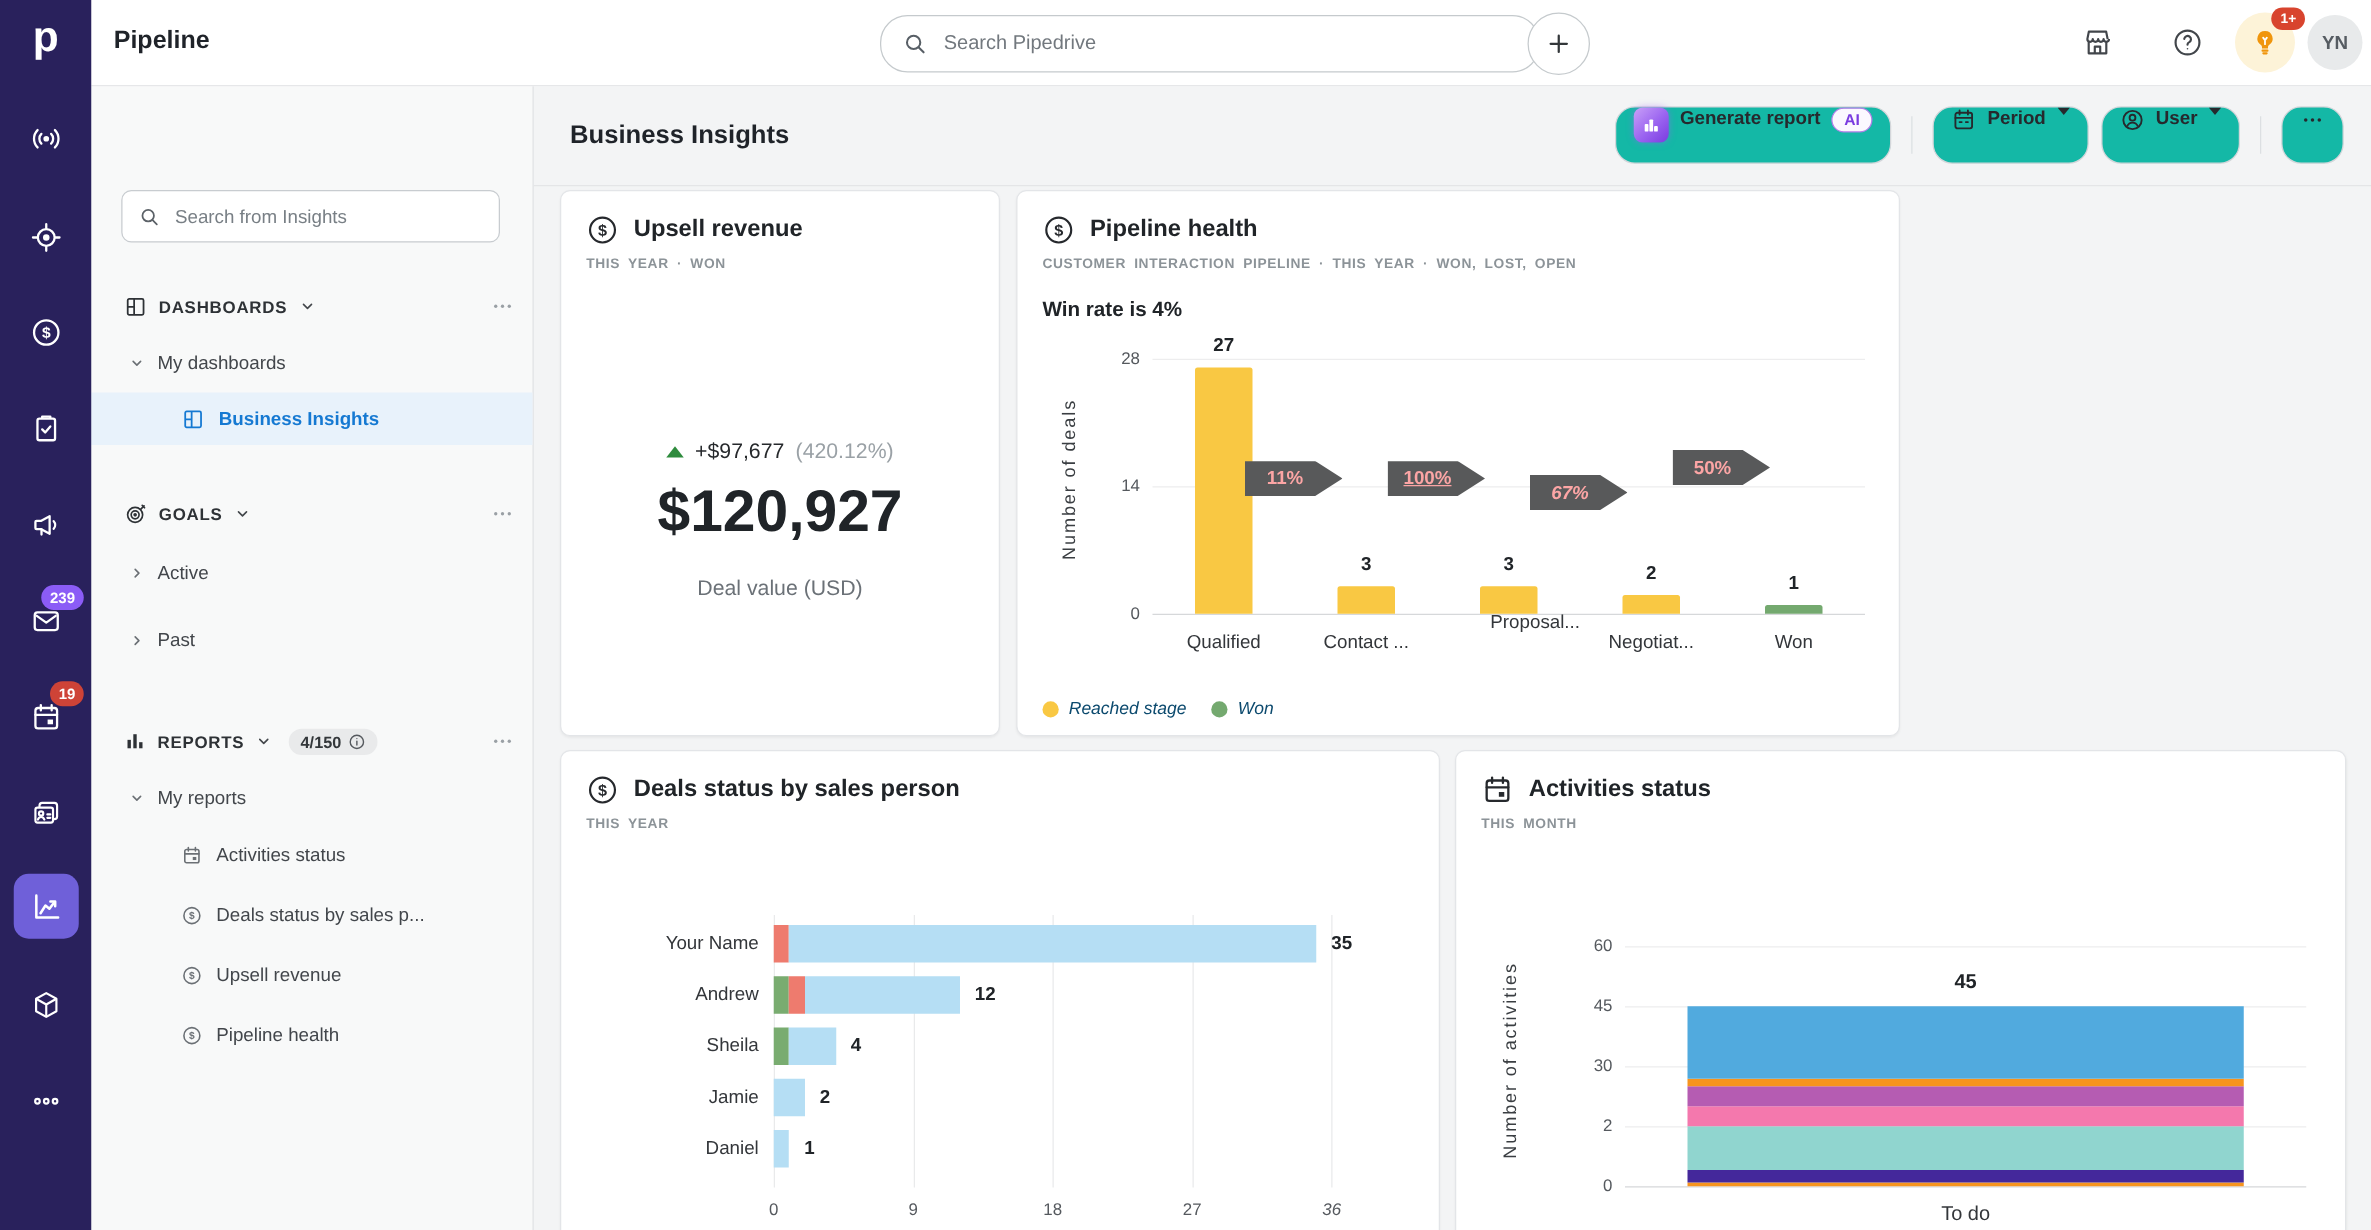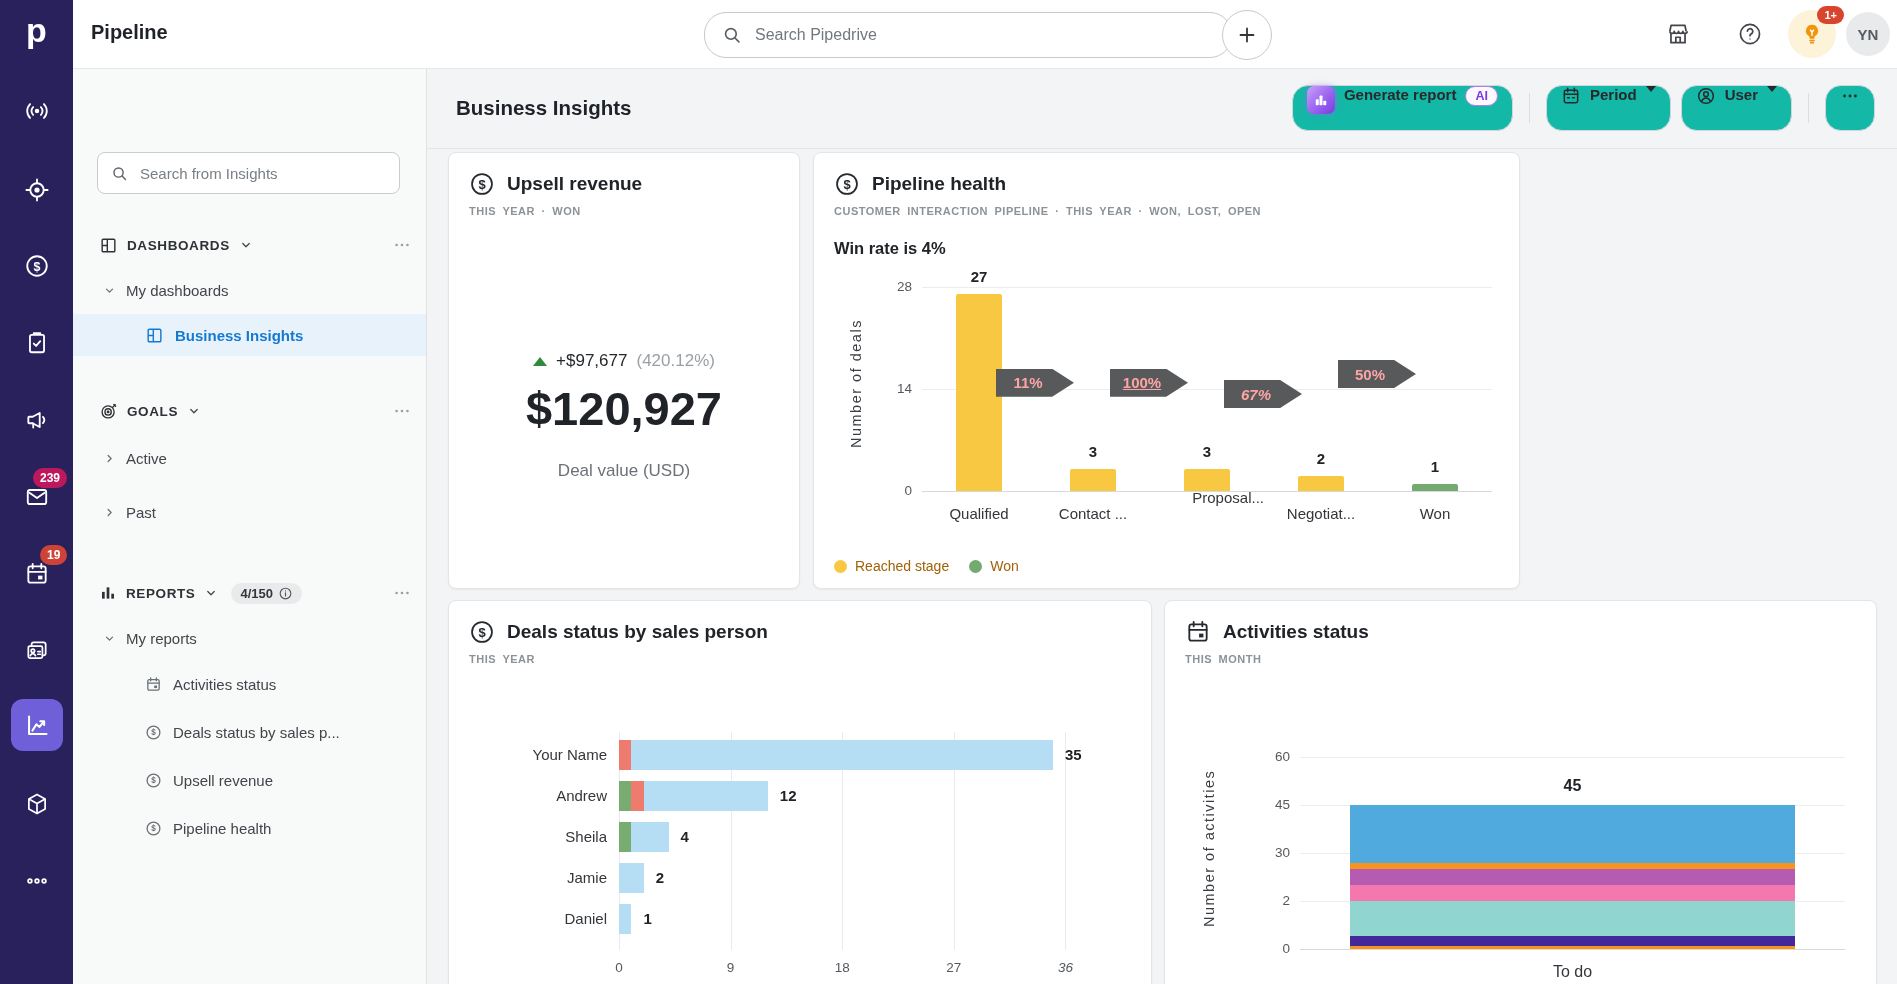--- a/index.html
+++ b/index.html
@@ -9,21 +9,21 @@
   
   .rail{position:absolute;left:0;top:0;width:73px;height:984px;background:#29215c;z-index:30;}
   .rail-logo{position:absolute;top:8px;left:0;width:73px;height:44px;display:flex;align-items:center;justify-content:center;
     color:#fff;font-size:34px;font-weight:bold;}
   .rail-item{position:absolute;left:0;width:73px;display:flex;justify-content:center;color:#fff;cursor:pointer;}
   .rail-item svg{width:26px;height:26px;}
   .rail-active{position:absolute;left:11px;width:52px;height:52px;background:#6f60d9;border-radius:12px;
     display:flex;align-items:center;justify-content:center;color:#fff;cursor:pointer;}
   .badge{position:absolute;border-radius:10px;color:#fff;font-size:12px;font-weight:bold;
     display:flex;align-items:center;justify-content:center;height:20px;padding:0 7px;z-index:2;}
-  .badge-blue{background:#be185d;}
+  .badge-blue{background:#8b5cf6;}
   .badge-red{background:#ce4337;}
 
   
   .topbar{position:absolute;left:73px;top:0;width:1824px;height:68px;background:#fff;border-bottom:1px solid #e6e7e9;z-index:20;}
   .topbar-title{position:absolute;left:18px;top:21px;font-size:20px;font-weight:bold;color:#1f2329;}
   .global-search{position:absolute;left:631px;top:12px;width:494px;height:44px;border:1px solid #c5cacd;border-radius:22px;
     background:#fff;display:flex;align-items:center;padding:0 16px;gap:10px;color:#585f66;}
   .global-search input{border:none;outline:none;font-size:16px;color:#33373a;flex:1;font-family:inherit;background:transparent;}
   .global-search input::placeholder{color:#72787e;}
   .round-btn{position:absolute;top:10px;width:48px;height:48px;border:1px solid #c5cacd;border-radius:50%;background:#fff;
@@ -100,21 +100,21 @@
   .tick{position:absolute;font-size:13.5px;color:#55595e;}
   .vlabel{position:absolute;writing-mode:vertical-rl;transform:rotate(180deg);font-size:14.5px;color:#3a3e42;
     letter-spacing:1.5px;display:flex;align-items:center;justify-content:center;}
   .bar{position:absolute;border-radius:2px 2px 0 0;cursor:pointer;}
   .bar-val{position:absolute;text-align:center;font-size:15px;font-weight:bold;color:#202428;}
   .cat-label{position:absolute;text-align:center;font-size:15px;color:#33363a;}
   .conv-arrow{position:absolute;width:78px;height:28px;background:#58595a;color:#fca5a5;font-size:15px;font-weight:bold;
     display:flex;align-items:center;justify-content:center;padding-right:14px;box-sizing:border-box;
     clip-path:polygon(0 0,72% 0,100% 50%,72% 100%,0 100%);}
   .legend{position:absolute;left:20px;bottom:14px;display:flex;gap:20px;align-items:center;}
-  .legend-item{display:flex;align-items:center;gap:8px;font-size:14px;color:#a16207;}
+  .legend-item{display:flex;align-items:flex-end;gap:8px;font-size:14px;color:#0c4a6e;font-style:italic;}
   .legend-dot{width:13px;height:13px;border-radius:50%;}
   .hrow-label{position:absolute;left:0;width:138px;text-align:right;font-size:15px;color:#33363a;}
   .hbar{position:absolute;display:flex;cursor:pointer;}
   .hbar .seg{height:100%;}
   .hbar-total{position:absolute;font-size:15px;font-weight:bold;color:#202428;}
 </style>
 </head>
 <body>
 
 <aside class="rail">

